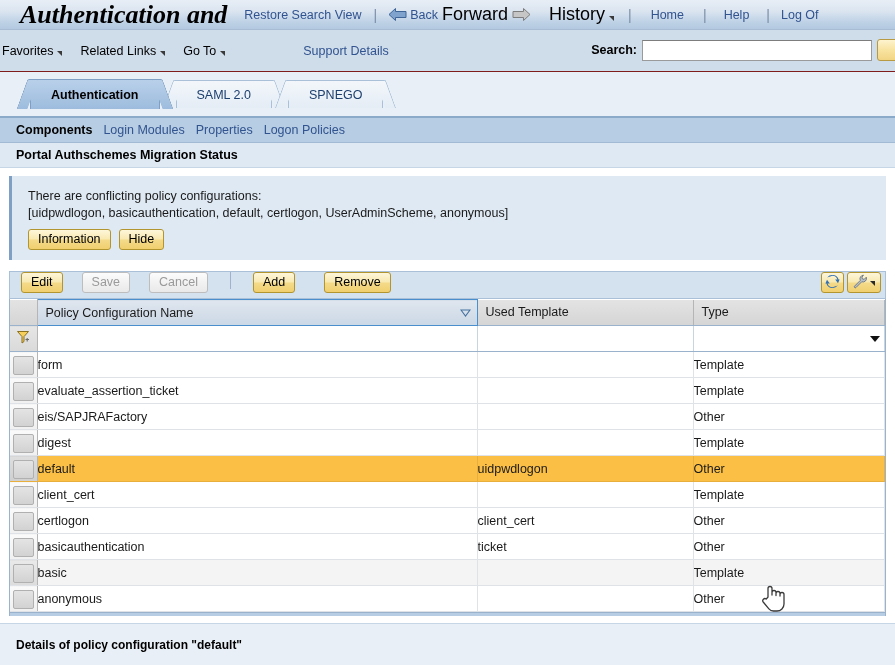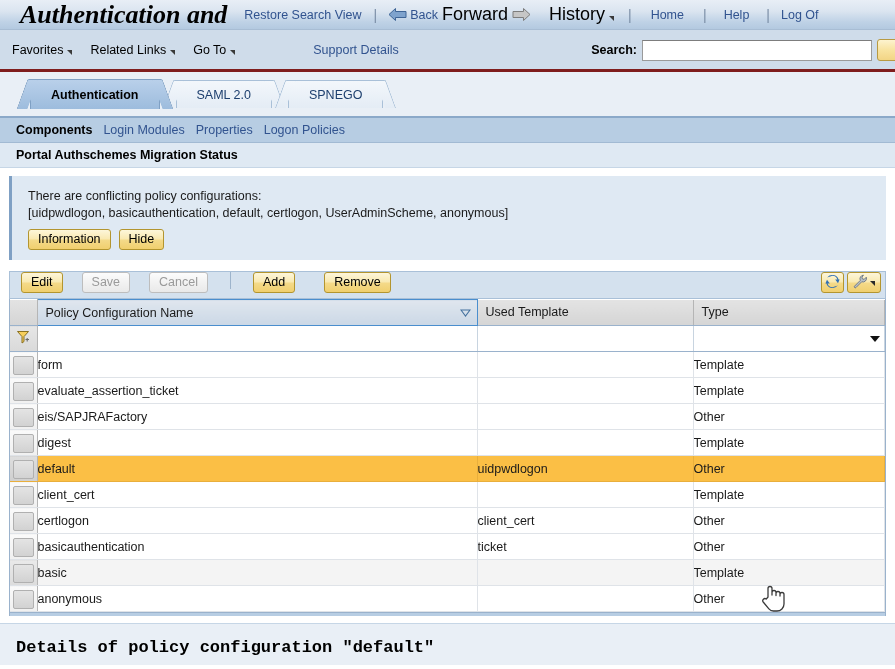--- a/index.html
+++ b/index.html
@@ -71,24 +71,23 @@
     border-top: 5px solid #3a3a3a;
     margin-left: 4px;
     margin-bottom: -1px;
     vertical-align: baseline;
   }
 
   
   .secondbar {
     height: 42px;
     background: #cfdcea;
-    border-bottom: 3px solid #7f1d1d;
-    display: flex;
-    align-items: center;
-    padding-left: 10px;
+    border-bottom: 1px solid #7f1d1d;
+    display: flex;
+    align-items: center;
     position: relative;
   }
   .sb-item {
     color: #000;
     font-size: 12.5px;
     padding: 0 10px 0 2px;
     cursor: pointer;
     white-space: nowrap;
   }
   .sb-link {
@@ -405,23 +404,22 @@
   
   .details-area {
     background: #e9eff6;
     margin-top: 7px;
     padding: 14px 0 0 16px;
     border-top: 1px solid #c6d6e6;
     height: 42px;
   }
   .details-title {
     font-weight: bold;
-    font-size: 17px;
-    color: #000;
-    font-family: Liberation Mono, monospace;
+    font-size: 12px;
+    color: #000;
   }
 
   
   .cursor {
     position: absolute;
     pointer-events: none;
     z-index: 999;
   }
 </style>
 </head>

